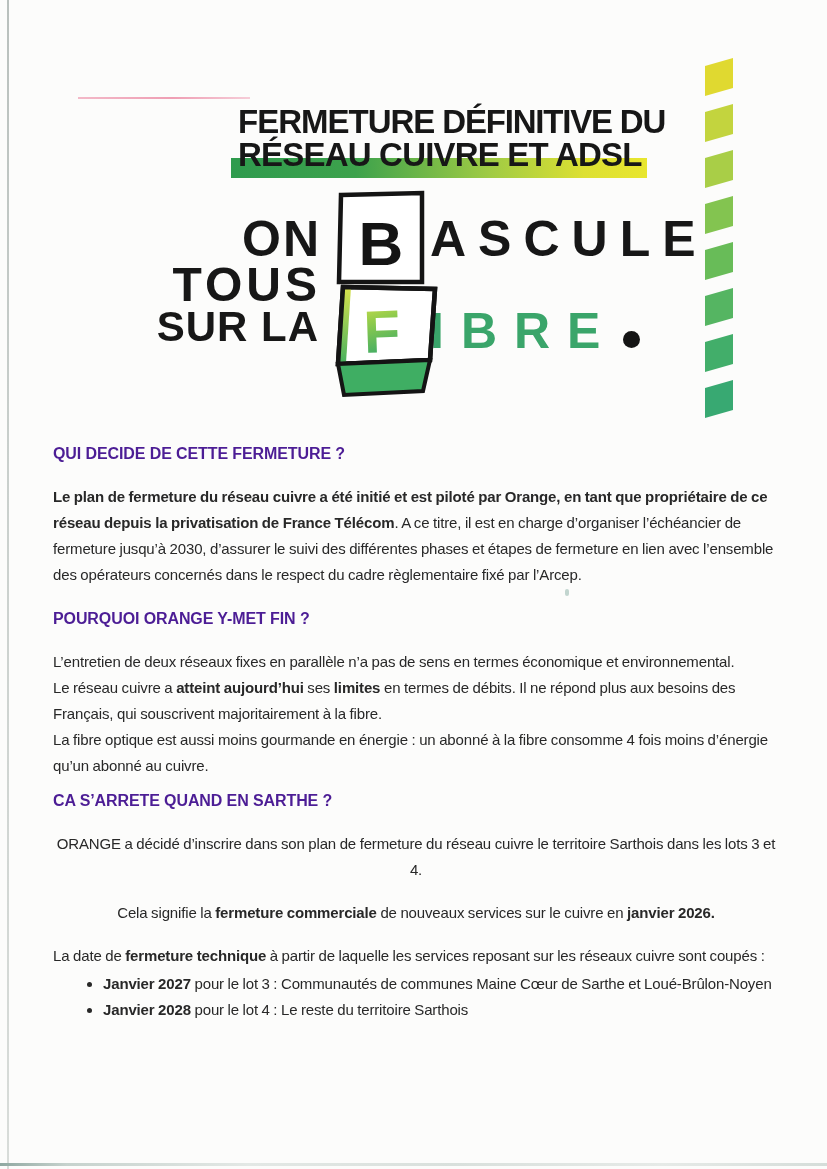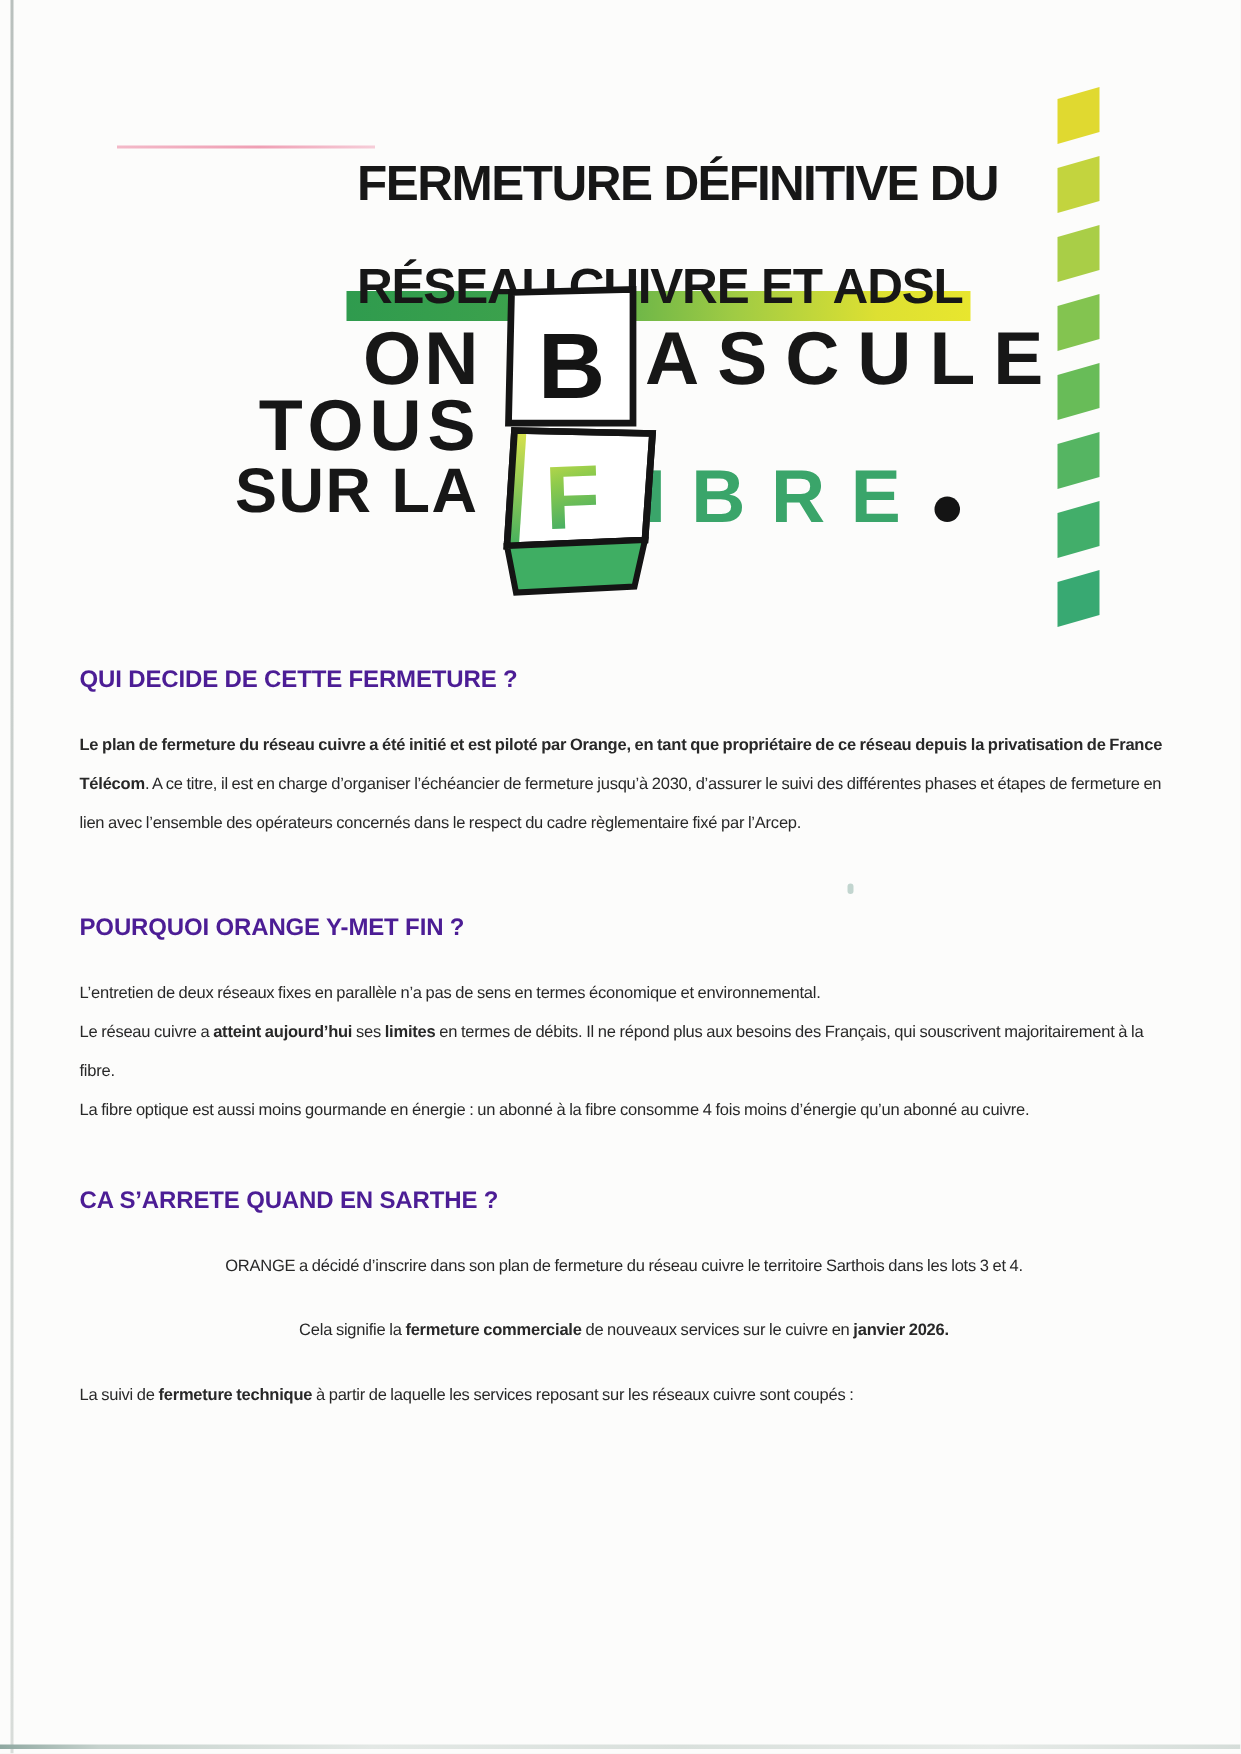--- a/index.html
+++ b/index.html
@@ -19,21 +19,21 @@
     background:#c2d5cf;border-radius:2px;}
   .edge-bottom{position:absolute;left:0;top:1163px;width:827px;height:3px;
     background:linear-gradient(90deg,#8fa8a1 0%,#c6d2cd 8%,#e3e8e5 30%,#d9e0dc 55%,#e6eae7 80%,#d5ddd9 100%);}
 
   
   .hero{position:absolute;left:6px;top:0;width:827px;height:437px;}
   .hero-title{position:absolute;left:232px;top:104px;color:#171717;white-space:nowrap;}
   .t-line1{font-size:33px;line-height:36px;font-weight:600;letter-spacing:-1.2px;}
   .t-line1 .t-strong{font-weight:900;letter-spacing:-1px;}
   .t-line2{font-size:33px;line-height:36px;font-weight:900;letter-spacing:-0.8px;margin-top:-3px;}
-  .hl{position:relative;display:inline-block;z-index:0;margin-top:36px;}
+  .hl{position:relative;display:inline-block;z-index:0;}
   .hl::after{content:"";position:absolute;left:-7px;right:-5px;bottom:-5px;height:20px;z-index:-1;
     background:linear-gradient(90deg,#2f9b4e 0%,#3da24c 30%,#9fcb44 62%,#dde032 85%,#e8e62e 100%);}
 
   .w{position:absolute;line-height:1;font-weight:800;color:#171717;white-space:nowrap;}
   .w-on   {right:512px;top:214px;font-size:50px;letter-spacing:2px;}
   .w-tous {right:512px;top:261px;font-size:48px;letter-spacing:4px;}
   .w-surla{right:514px;top:306px;font-size:42px;letter-spacing:1px;}
   .w-ascule{left:424px;top:214px;font-size:50px;letter-spacing:12px;}
   .w-ibre {left:424px;top:306px;font-size:50px;letter-spacing:17px;color:#3aa56a;}
   .dot{display:inline-block;width:17px;height:17px;border-radius:50%;background:#141414;margin-left:6px;}
@@ -42,21 +42,21 @@
 
   .stripes{position:absolute;left:699px;top:62px;width:28px;}
   .stripe{width:28px;height:30px;margin-bottom:16px;transform:skewY(-16deg);}
 
   
   .content{position:absolute;left:53px;width:726px;color:#282828;}
   .sec{position:absolute;left:0;width:726px;}
   .sec-qui{top:443px;} .sec-pourquoi{top:608px;} .sec-quand{top:790px;}
   .sec-h{margin:0 0 19px 0;font-size:16px;line-height:22px;font-weight:700;
     color:#4c1d95;letter-spacing:-0.1px;}
-  .body-p{margin:0;font-size:11px;line-height:26px;letter-spacing:-0.15px;word-spacing:-0.4px;}
+  .body-p{margin:0;font-size:15px;line-height:26px;letter-spacing:-0.15px;word-spacing:-0.4px;}
   .gap{margin-bottom:17px;text-align:center;}
   .b{font-weight:700;}
   .bullets{margin:2px 0 0 0;padding-left:50px;}
   .bullets li{font-size:15px;line-height:26px;letter-spacing:-0.15px;word-spacing:-0.4px;}
 </style>
 </head>
 <body>
 
 <div class="page">
 
@@ -125,17 +125,21 @@
       <h2 class="sec-h">POURQUOI ORANGE Y-MET FIN ?</h2>
       <p class="body-p"><span>L’entretien de deux réseaux fixes en parallèle n’a pas de sens en termes économique et environnemental.</span></p>
       <p class="body-p"><span>Le réseau cuivre a </span><span class="b">atteint aujourd’hui</span><span> ses </span><span class="b">limites</span><span> en termes de débits. Il ne répond plus aux besoins des Français, qui souscrivent majoritairement à la fibre.</span></p>
       <p class="body-p"><span>La fibre optique est aussi moins gourmande en énergie : un abonné à la fibre consomme 4 fois moins d’énergie qu’un abonné au cuivre.</span></p>
     </section>
 
     <section class="sec sec-quand">
       <h2 class="sec-h">CA S’ARRETE QUAND EN SARTHE ?</h2>
       <p class="body-p gap"><span>ORANGE a décidé d’inscrire dans son plan de fermeture du réseau cuivre le territoire Sarthois dans les lots 3 et 4.</span></p>
       <p class="body-p gap"><span>Cela signifie la </span><span class="b">fermeture commerciale</span><span> de nouveaux services sur le cuivre en </span><span class="b">janvier 2026.</span></p>
-      <p class="body-p"><span>La suivi de </span><span class="b">fermeture technique</span><span> à partir de laquelle les services reposant sur les réseaux cuivre sont coupés :</span></p>
+      <p class="body-p"><span>La date de </span><span class="b">fermeture technique</span><span> à partir de laquelle les services reposant sur les réseaux cuivre sont coupés :</span></p>
+      <ul class="bullets">
+        <li><span class="b">Janvier 2027</span><span> pour le lot 3 : Communautés de communes Maine Cœur de Sarthe et Loué-Brûlon-Noyen</span></li>
+        <li><span class="b">Janvier 2028</span><span> pour le lot 4 : Le reste du territoire Sarthois</span></li>
+      </ul>
     </section>
 
   </main>
 </div>
 
 </body></html>

